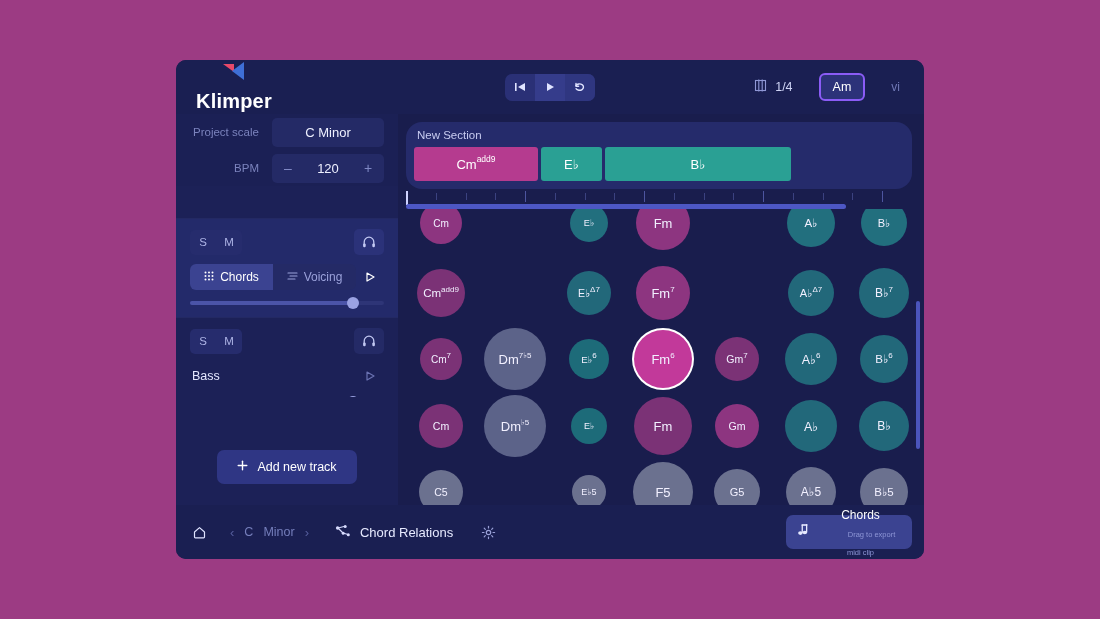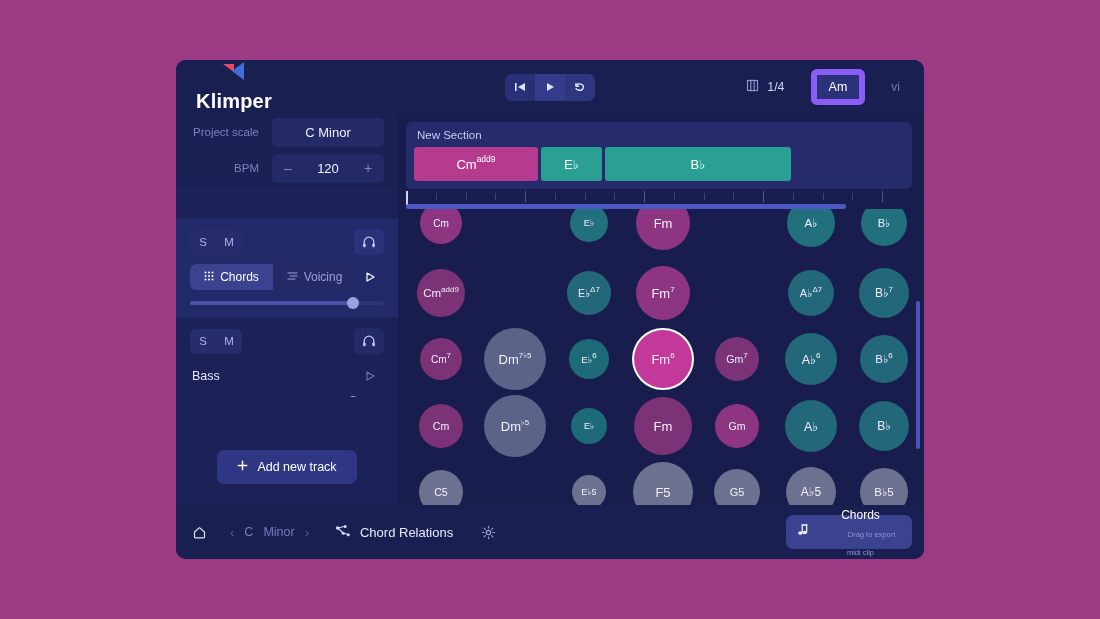--- a/index.html
+++ b/index.html
@@ -60,21 +60,21 @@
   .tbtn.play { background: #353c8b; }
   .tbtn.loop { background: #2f3680; }
 
   #header-right {
     margin-left: auto; display: flex; align-items: center; gap: 26px;
   }
   #bar-meter { display: flex; align-items: center; gap: 8px; color: #cfd4f5; font-size: 12.5px; }
   #key-badge {
     background: #2c3279; color: #fff; font-size: 12.5px;
     padding: 5px 12px; border-radius: 6px;
-    border: 6px solid #8b5cf6;
+    border: 2px solid #8b5cf6;
   }
   #degree-label { color: #6f77b5; font-size: 12px; padding-right: 4px; }
 
   
   #body-split { flex: 1; display: flex; min-height: 0; }
 
   
   #left-col {
     width: 222px; flex: 0 0 222px;
     display: flex; flex-direction: column;
@@ -159,21 +159,21 @@
     background: #2f3684; color: #fff; font-size: 12.5px;
     border-radius: 7px; padding: 10px 20px;
     display: flex; align-items: center; gap: 9px; cursor: pointer;
   }
 
   
   #right-col { flex: 1; display: flex; flex-direction: column; min-width: 0; background: #191d4d; }
 
   #section-panel {
     margin: 8px 12px 0 8px;
-    background: #252b6b; border-radius: 6px;
+    background: #252b6b; border-radius: 16px;
     padding: 7px 8px 8px 8px;
   }
   #section-title { color: #c7cbf0; font-size: 11.5px; margin-bottom: 6px; padding-left: 3px; }
   #chord-blocks { display: flex; gap: 3px; }
   .chord-block {
     height: 34px; border-radius: 3px;
     display: flex; align-items: center; justify-content: center;
     color: #ffffff; font-size: 13px; cursor: pointer;
     position: relative;
   }

